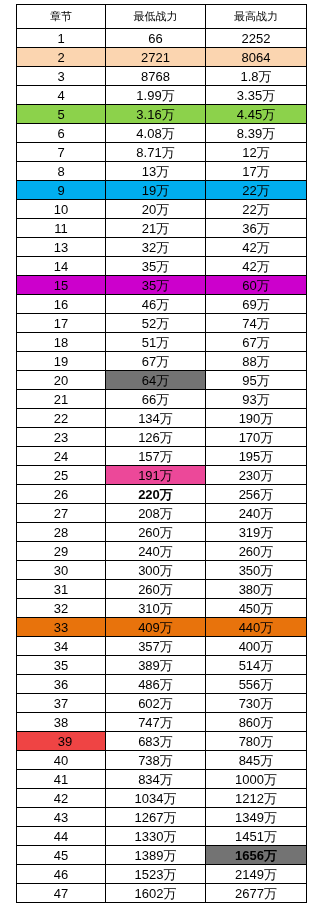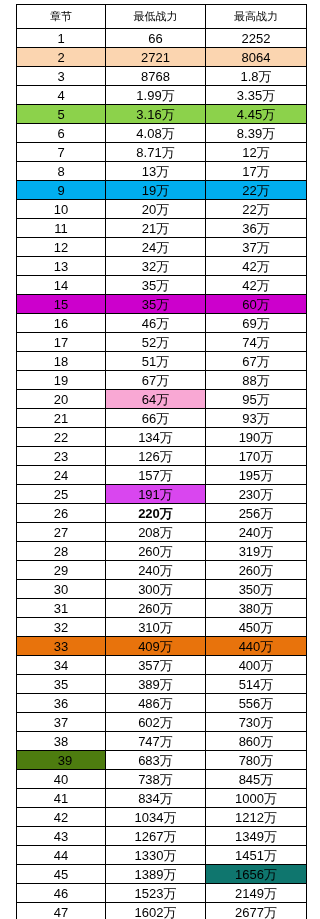--- a/index.html
+++ b/index.html
@@ -119,25 +119,20 @@
           <td style="background-color: rgb(255, 255, 255);">10</td>
           <td style="background-color: rgb(255, 255, 255);">20万</td>
           <td style="background-color: rgb(255, 255, 255);">22万</td>
         </tr>
         <tr>
           <td style="background-color: rgb(255, 255, 255);">11</td>
           <td style="background-color: rgb(255, 255, 255);">21万</td>
           <td style="background-color: rgb(255, 255, 255); margin-top: 20px;">36万</td>
         </tr>
         <tr>
-          <td style="background-color: rgb(255, 255, 255);">12</td>
-          <td style="background-color: rgb(255, 255, 255);">24万</td>
-          <td style="background-color: rgb(255, 255, 255);">37万</td>
-        </tr>
-        <tr>
           <td style="background-color: rgb(255, 255, 255);">13</td>
           <td style="background-color: rgb(255, 255, 255);">32万</td>
           <td style="background-color: rgb(255, 255, 255);">42万</td>
         </tr>
         <tr>
           <td style="background-color: rgb(255, 255, 255);">14</td>
           <td style="background-color: rgb(255, 255, 255);">35万</td>
           <td style="background-color: rgb(255, 255, 255);">42万</td>
         </tr>
         <tr>
@@ -160,21 +155,21 @@
           <td style="background-color: rgb(255, 255, 255);">51万</td>
           <td style="background-color: rgb(255, 255, 255);">67万</td>
         </tr>
         <tr>
           <td style="background-color: rgb(255, 255, 255);">19</td>
           <td style="background-color: rgb(255, 255, 255);">67万</td>
           <td style="background-color: rgb(255, 255, 255);">88万</td>
         </tr>
         <tr>
           <td style="background-color: rgb(255, 255, 255);">20</td>
-          <td style="background-color: #f9a8d4;">64万</td>
+          <td style="background-color: #737373;">64万</td>
           <td style="background-color: rgb(255, 255, 255);">95万</td>
         </tr>
         <tr>
           <td style="background-color: rgb(255, 255, 255);">21</td>
           <td style="background-color: rgb(255, 255, 255);">66万</td>
           <td style="background-color: rgb(255, 255, 255); margin-top: 40px;">93万</td>
         </tr>
         <tr>
           <td style="background-color: rgb(255, 255, 255);">22</td>
           <td style="background-color: rgb(255, 255, 255);">134万</td>
@@ -185,21 +180,21 @@
           <td style="background-color: rgb(255, 255, 255);">126万</td>
           <td style="background-color: rgb(255, 255, 255);">170万</td>
         </tr>
         <tr>
           <td style="background-color: rgb(255, 255, 255);">24</td>
           <td style="background-color: rgb(255, 255, 255);">157万</td>
           <td style="background-color: rgb(255, 255, 255);">195万</td>
         </tr>
         <tr>
           <td style="background-color: rgb(255, 255, 255);">25</td>
-          <td style="background-color: #d946ef;">191万</td>
+          <td style="background-color: #ec4899;">191万</td>
           <td style="background-color: rgb(255, 255, 255);">230万</td>
         </tr>
         <tr>
           <td style="background-color: rgb(255, 255, 255);">26</td>
           <td style="background-color: rgb(255, 255, 255); font-weight: bold;">220万</td>
           <td style="background-color: rgb(255, 255, 255);">256万</td>
         </tr>
         <tr>
           <td style="background-color: rgb(255, 255, 255); margin-top: 16px;">27</td>
           <td style="background-color: rgb(255, 255, 255);">208万</td>
@@ -254,21 +249,21 @@
           <td style="background-color: rgb(255, 255, 255);">37</td>
           <td style="background-color: rgb(255, 255, 255);">602万</td>
           <td style="background-color: rgb(255, 255, 255);">730万</td>
         </tr>
         <tr>
           <td style="background-color: rgb(255, 255, 255);">38</td>
           <td style="background-color: rgb(255, 255, 255);">747万</td>
           <td style="background-color: rgb(255, 255, 255);">860万</td>
         </tr>
         <tr>
-          <td style="background-color: #4d7c0f; padding-left: 8px;">39</td>
+          <td style="background-color: #ef4444; padding-left: 8px;">39</td>
           <td style="background-color: rgb(255, 255, 255);">683万</td>
           <td style="background-color: rgb(255, 255, 255);">780万</td>
         </tr>
         <tr>
           <td style="background-color: rgb(255, 255, 255);">40</td>
           <td style="background-color: rgb(255, 255, 255);">738万</td>
           <td style="background-color: rgb(255, 255, 255);">845万</td>
         </tr>
         <tr>
           <td style="background-color: rgb(255, 255, 255);">41</td>
@@ -286,21 +281,21 @@
           <td style="background-color: rgb(255, 255, 255);">1349万</td>
         </tr>
         <tr>
           <td style="background-color: rgb(255, 255, 255);">44</td>
           <td style="background-color: rgb(255, 255, 255);">1330万</td>
           <td style="background-color: rgb(255, 255, 255);">1451万</td>
         </tr>
         <tr>
           <td style="background-color: rgb(255, 255, 255);">45</td>
           <td style="background-color: rgb(255, 255, 255);">1389万</td>
-          <td style="background-color: #0f766e;">1656万</td>
+          <td style="background-color: #737373; font-weight: bold;">1656万</td>
         </tr>
         <tr>
           <td style="background-color: rgb(255, 255, 255);">46</td>
           <td style="background-color: rgb(255, 255, 255);">1523万</td>
           <td style="background-color: rgb(255, 255, 255);">2149万</td>
         </tr>
         <tr>
           <td style="background-color: rgb(255, 255, 255);">47</td>
           <td style="background-color: rgb(255, 255, 255);">1602万</td>
           <td style="background-color: rgb(255, 255, 255);">2677万</td>

